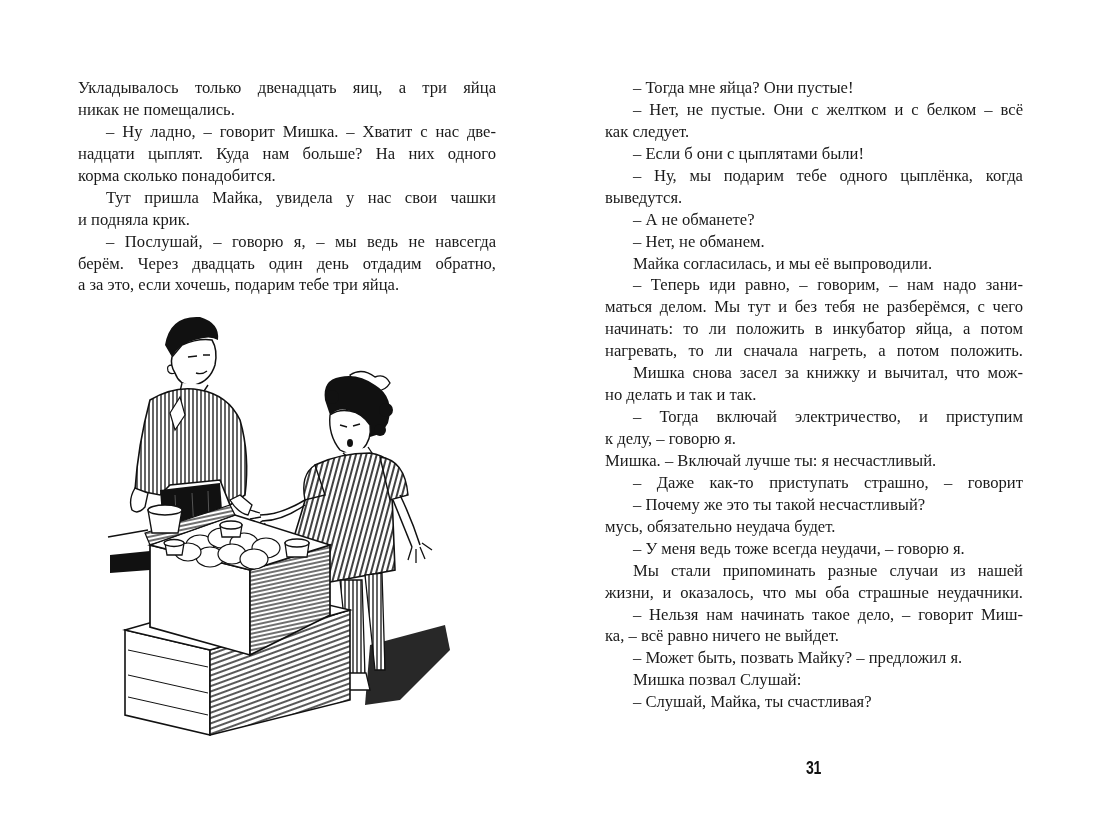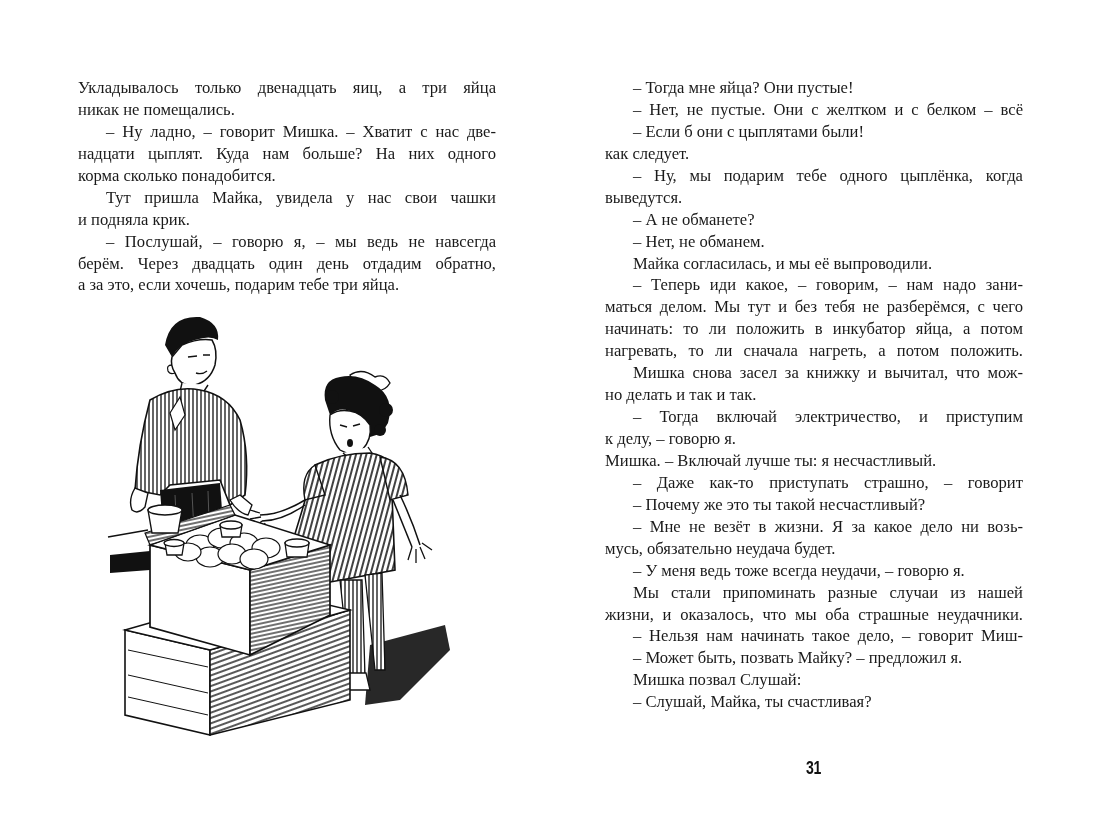--- a/index.html
+++ b/index.html
@@ -171,44 +171,44 @@
         </g>
         <line x1="8" y1="232" x2="48" y2="225" stroke="#111" stroke-width="1.4"></line>
       </g>
     </svg>
   </div>
 
   <div class="page page-right">
     <div class="column" id="right-col">
         <span class="line indent">– Тогда мне яйца? Они пустые!</span>
         <span class="line indent just">– Нет, не пустые. Они с желтком и с белком – всё</span>
+        <span class="line">как следует.</span>
         <span class="line indent">– Если б они с цыплятами были!</span>
-        <span class="line">как следует.</span>
         <span class="line indent just">– Ну, мы подарим тебе одного цыплёнка, когда</span>
         <span class="line">выведутся.</span>
         <span class="line indent">– А не обманете?</span>
         <span class="line indent">– Нет, не обманем.</span>
         <span class="line indent">Майка согласилась, и мы её выпроводили.</span>
-        <span class="line indent just">– Теперь иди какое, – говорим, – нам надо зани-</span>
+        <span class="line indent just">– Теперь иди равно, – говорим, – нам надо зани-</span>
         <span class="line just">маться делом. Мы тут и без тебя не разберёмся, с чего</span>
         <span class="line just">начинать: то ли положить в инкубатор яйца, а потом</span>
         <span class="line just">нагревать, то ли сначала нагреть, а потом положить.</span>
         <span class="line indent just">Мишка снова засел за книжку и вычитал, что мож-</span>
         <span class="line">но делать и так и так.</span>
         <span class="line indent just">– Тогда включай электричество, и приступим</span>
         <span class="line">к делу, – говорю я.</span>
         <span class="line">Мишка. – Включай лучше ты: я несчастливый.</span>
         <span class="line indent just">– Даже как-то приступать страшно, – говорит</span>
         <span class="line indent">– Почему же это ты такой несчастливый?</span>
-        <span class="line indent just">– Мне не везёт в жизни. Я за какое дело ни возь-</span>
         <span class="line">мусь, обязательно неудача будет.</span>
         <span class="line indent">– У меня ведь тоже всегда неудачи, – говорю я.</span>
         <span class="line indent just">Мы стали припоминать разные случаи из нашей</span>
         <span class="line just">жизни, и оказалось, что мы оба страшные неудачники.</span>
         <span class="line indent just">– Нельзя нам начинать такое дело, – говорит Миш-</span>
+        <span class="line">ка, – всё равно ничего не выйдет.</span>
         <span class="line indent">– Может быть, позвать Майку? – предложил я.</span>
         <span class="line indent">Мишка позвал Слушай:</span>
         <span class="line indent">– Слушай, Майка, ты счастливая?</span>
       </div>
     <div class="page-number">31</div>
   </div>
 
 </div>
 
 </body></html>

